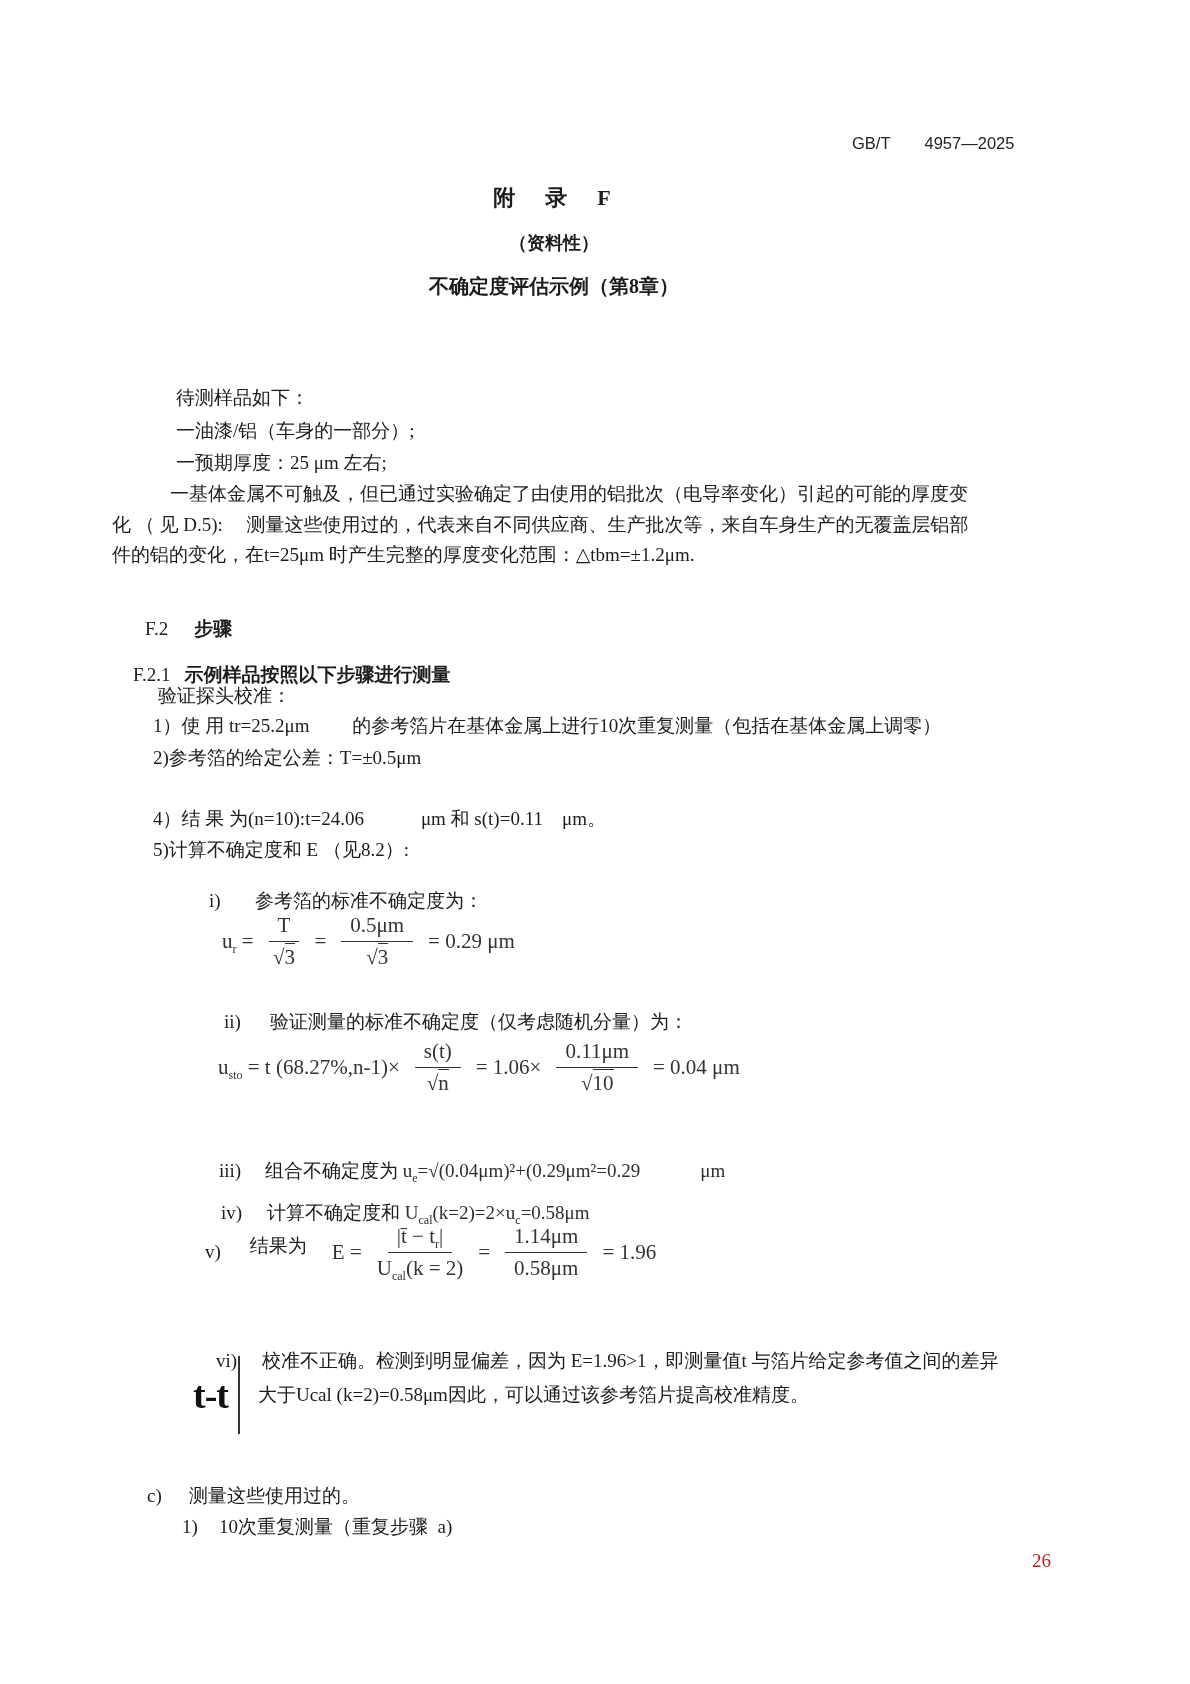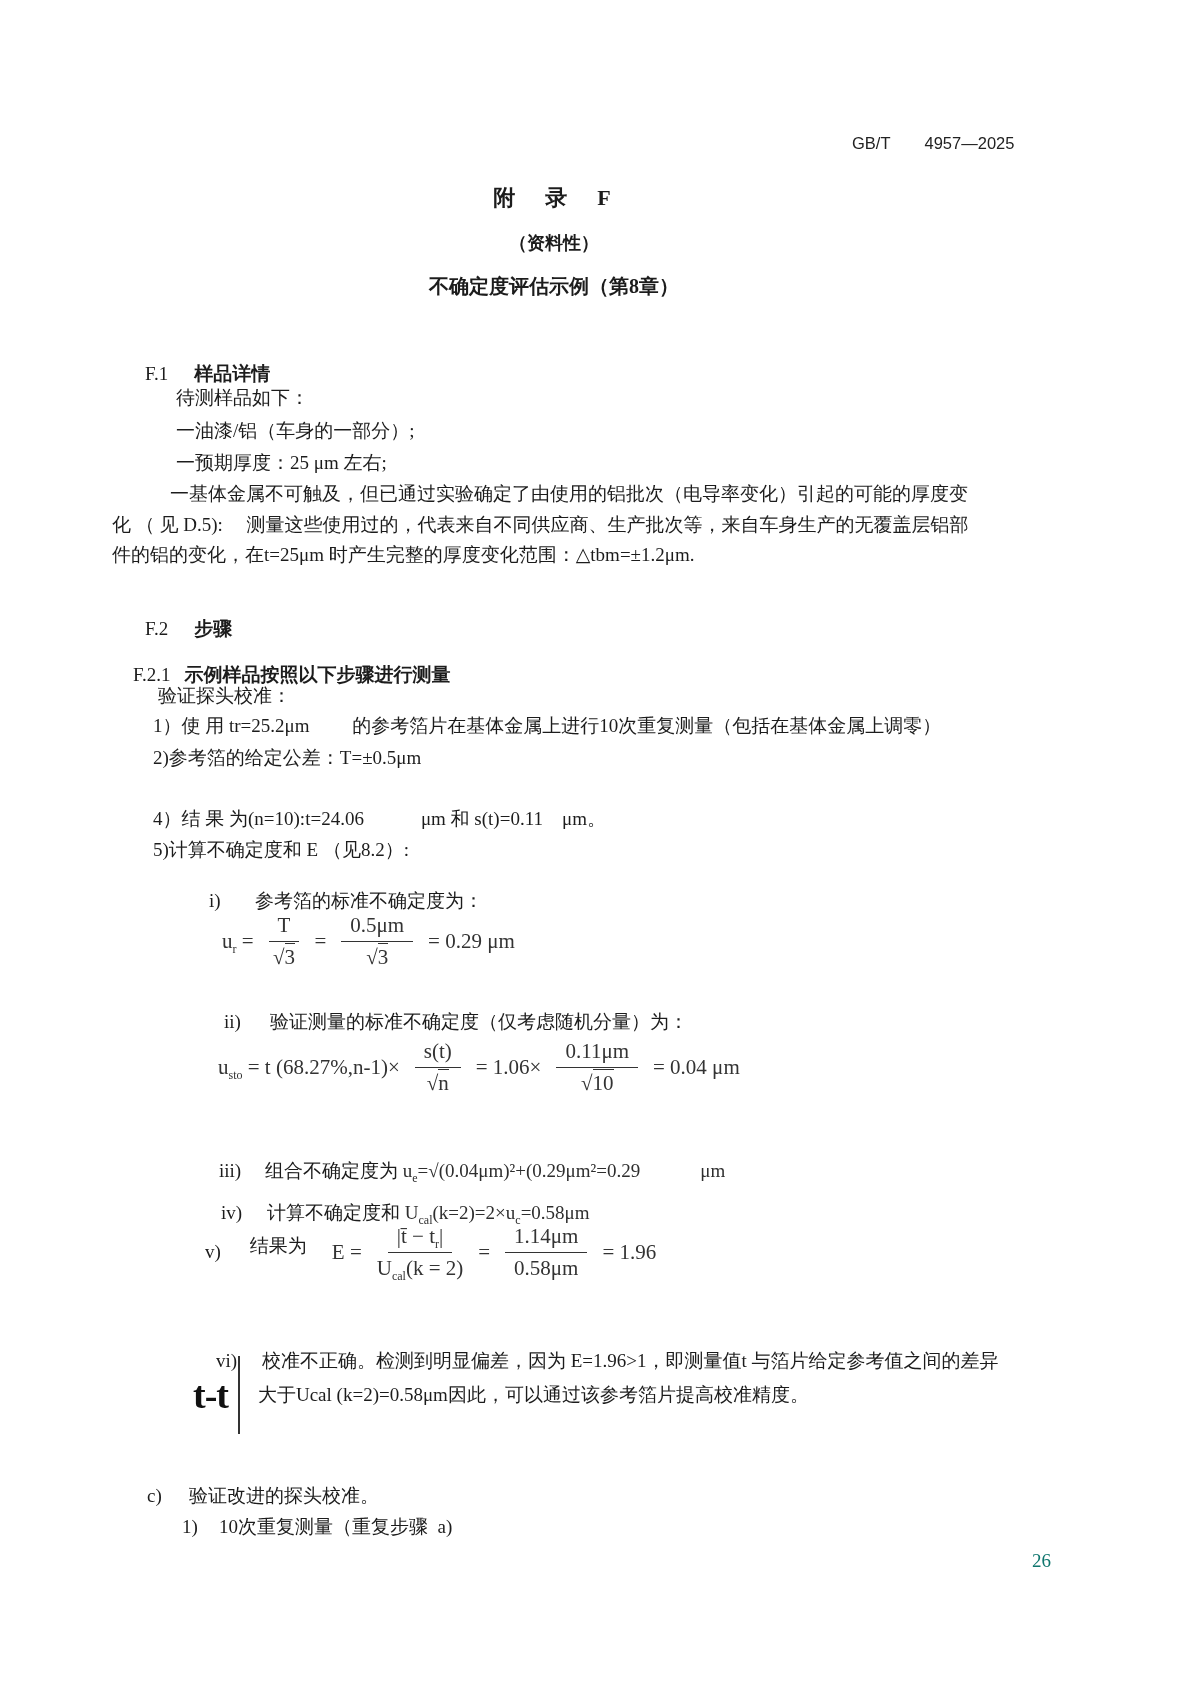--- a/index.html
+++ b/index.html
@@ -24,39 +24,36 @@
   .frac{display:inline-flex;flex-direction:column;align-items:center;}
   .frac .num{border-bottom:1.6px solid #333;padding:0 9px 3px;text-align:center;}
   .frac .den{padding-top:3px;}
   .radval{border-top:1.6px solid #333;padding-top:1px;}
   sub{font-size:12px;line-height:0;}
   .math{color:#2e2e2e;}
   .unit-gap{margin-left:60px;}
   .bigrow{position:absolute;display:flex;align-items:center;}
   .bigt{font-size:38px;font-weight:bold;color:#111;letter-spacing:-1px;}
   .vbar{width:0;height:78px;border-left:2px solid #333;margin:0 18px 0 10px;}
-  .pageno{position:absolute;top:1550px;left:1032px;font-size:19px;color:#0f766e;}
+  .pageno{position:absolute;top:1550px;left:1032px;font-size:19px;color:#b91c1c;}
 </style>
 </head>
 <body>
 
 <div class="page">
 
   <div class="hdr">
     <span>GB/T</span>
     <span>4957—2025</span>
   </div>
 
   <div class="line center bold t-appendix">附　录　F</div>
   <div class="line center bold t-kind">（资料性）</div>
   <div class="line center bold t-main">不确定度评估示例（第8章）</div>
 
-  <div class="line" style="top:338px;left:126px">
-    <span class="hnum">F.1</span><span class="hname">样品详情</span>
-  </div>
 
   <div class="line" style="top:386px;left:176px">待测样品如下：</div>
   <div class="line" style="top:419px;left:176px">一油漆/铝（车身的一部分）;</div>
   <div class="line" style="top:451px;left:176px">一预期厚度：25 μm 左右;</div>
   <div class="line" style="top:482px;left:170px">一基体金属不可触及，但已通过实验确定了由使用的铝批次（电导率变化）引起的可能的厚度变</div>
   <div class="line" style="top:513px;left:112px">化 （ 见 D.5):　 测量这些使用过的，代表来自不同供应商、生产批次等，来自车身生产的无覆盖层铝部</div>
   <div class="line" style="top:543px;left:112px">件的铝的变化，在t=25μm 时产生完整的厚度变化范围：△tbm=±1.2μm.</div>
 
   <div class="line" style="top:593px;left:126px">
     <span class="hnum">F.2</span><span class="hname">步骤</span>
@@ -137,21 +134,21 @@
     <span class="rlabel">vi)</span><span>校准不正确。检测到明显偏差，因为 E=1.96&gt;1，即测量值t 与箔片给定参考值之间的差异</span>
   </div>
 
   <div class="bigrow" style="top:1354px;left:193px;height:82px">
     <span class="bigt">t-t</span>
     <span class="vbar"></span>
     <span class="line" style="position:static">大于Ucal (k=2)=0.58μm因此，可以通过该参考箔片提高校准精度。</span>
   </div>
 
   <div class="line" style="top:1460px;left:128px">
-    <span class="lblB">c)</span><span>验证改进的探头校准。</span>
+    <span class="lblB">c)</span><span>测量这些使用过的。</span>
   </div>
   <div class="line" style="top:1491px;left:163px">
     <span class="lblC1">1)</span><span>10次重复测量（重复步骤  a)</span>
   </div>
 
   <div class="pageno">26</div>
 
 </div>
 
 </body></html>

